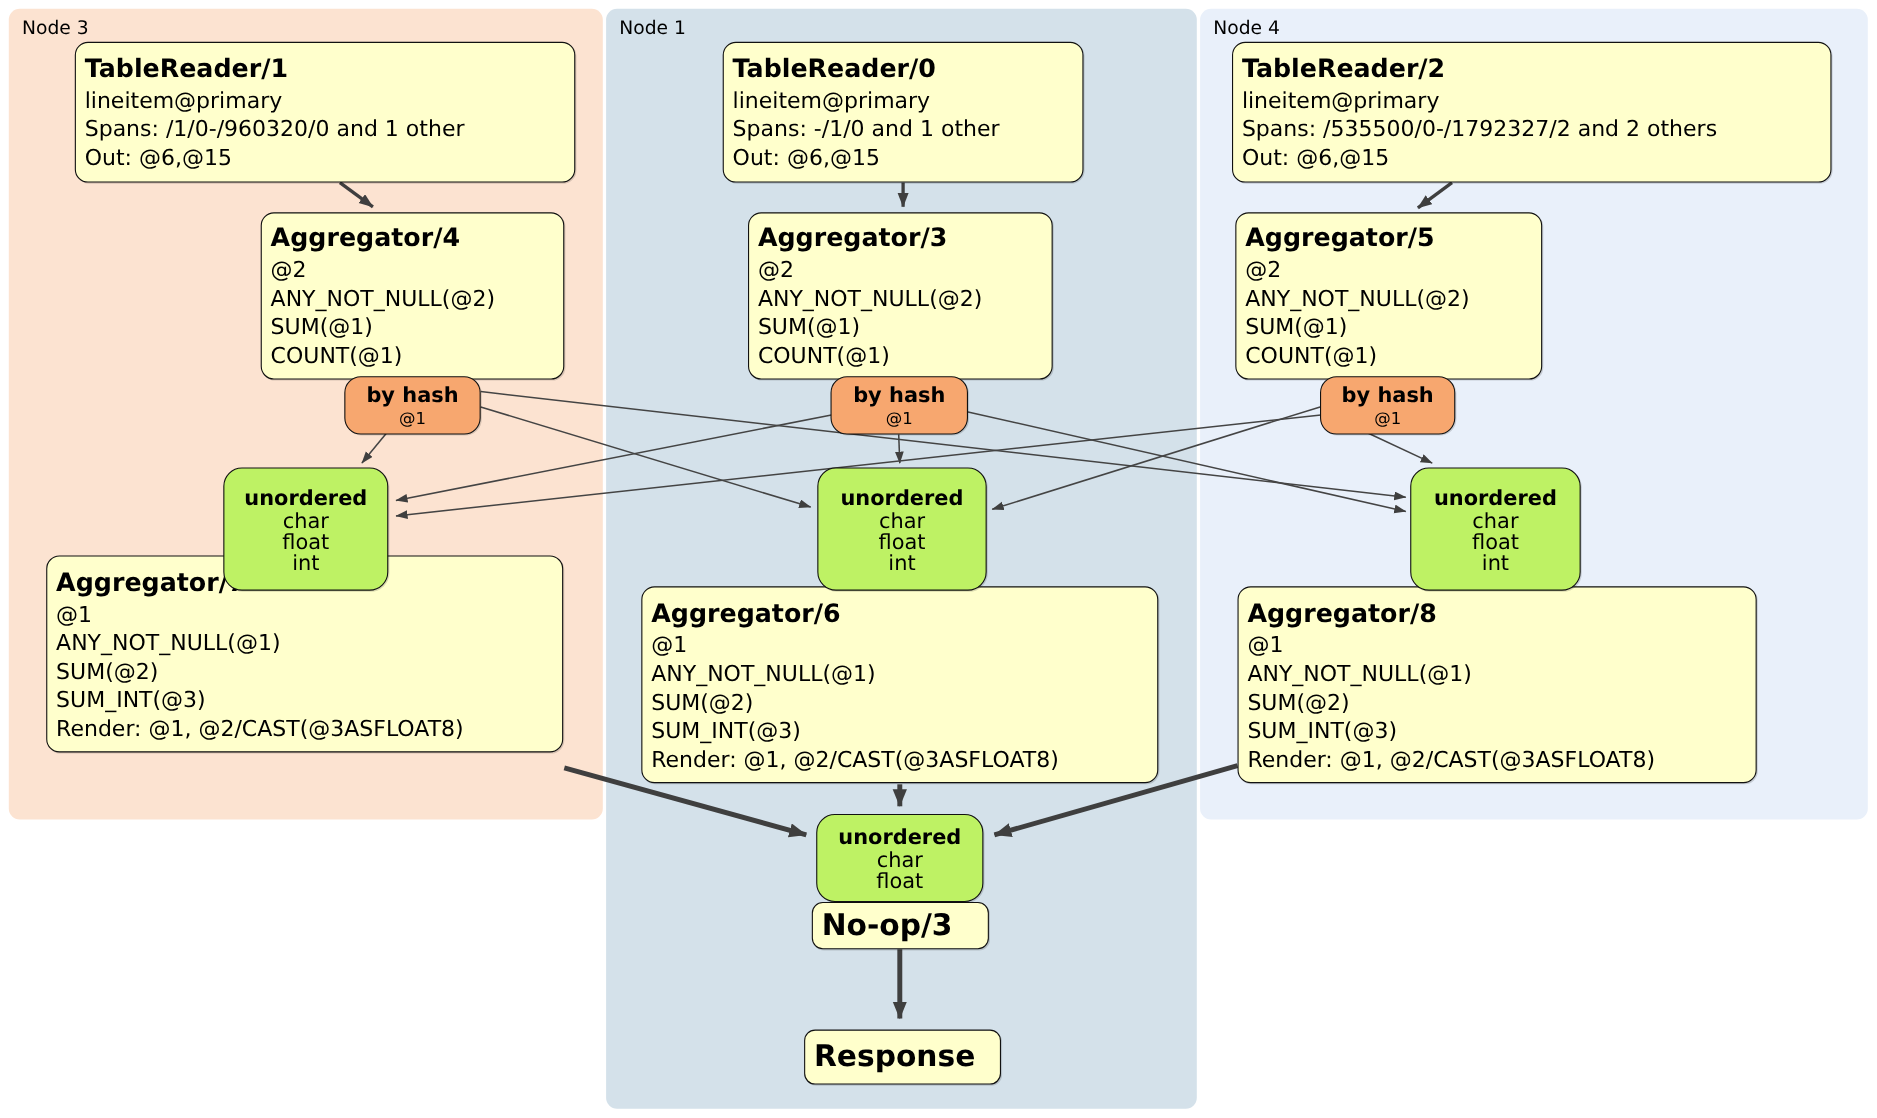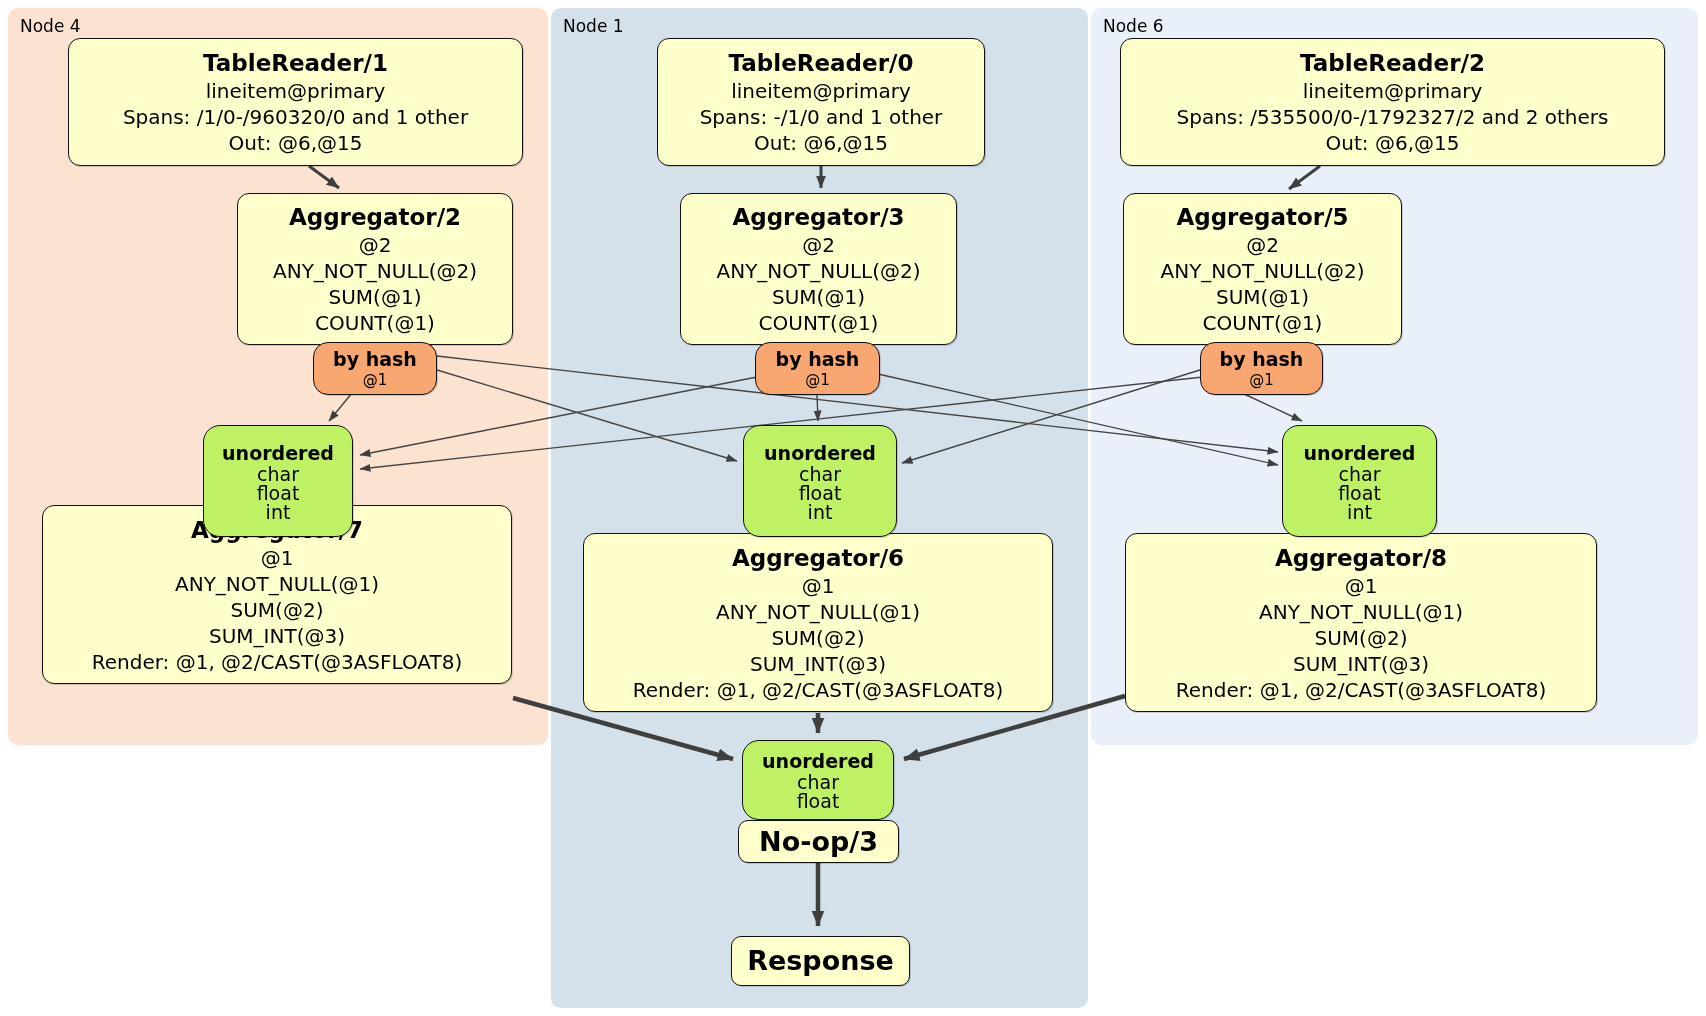--- a/index.html
+++ b/index.html
@@ -5,21 +5,21 @@
   html,body{margin:0;padding:0;background:#ffffff;}
   #stage{
     position:relative;width:1706px;height:1016px;overflow:hidden;
     font-family:"DejaVu Sans",sans-serif;color:#000;background:#ffffff;
   }
   .region{position:absolute;border-radius:10px;z-index:0;}
   .region-label{position:absolute;top:8px;left:12px;font-size:17px;color:#000;}
   #edges{position:absolute;left:0;top:0;z-index:1;}
   .pbox{
     position:absolute;background:#ffffcc;border:1.6px solid #111;border-radius:12px;
-    display:flex;flex-direction:column;align-items:center;justify-content:center;
+    display:flex;flex-direction:column;align-items:flex-start;justify-content:center;
     text-align:center;z-index:2;box-sizing:border-box;padding:4px 8px;
     box-shadow:1px 1px 0 rgba(0,0,0,0.15);
   }
   .pbox .title{font-weight:bold;font-size:23px;line-height:30px;white-space:nowrap;}
   .pbox .bline{font-size:20px;line-height:26px;white-space:nowrap;}
   .minibox .title{font-size:27px;line-height:32px;}
   .router{
     position:absolute;background:#f7a76f;border:1.6px solid #111;border-radius:15px;
     display:flex;flex-direction:column;align-items:center;justify-content:center;
     text-align:center;z-index:3;box-sizing:border-box;
@@ -35,27 +35,27 @@
   }
   .sync .stitle{font-weight:bold;font-size:19px;line-height:24px;}
   .sync .stype{font-size:19px;line-height:19px;}
 </style>
 </head>
 <body>
 
 <div id="stage">
 
   <div class="region" style="left:8px;top:8px;width:540px;height:737px;background:#fce3d1;">
-    <div class="region-label">Node 4</div>
+    <div class="region-label">Node 3</div>
   </div>
   <div class="region" style="left:551px;top:8px;width:537px;height:1000px;background:#d4e1ea;">
     <div class="region-label">Node 1</div>
   </div>
   <div class="region" style="left:1091px;top:8px;width:607px;height:737px;background:#e9f0fa;">
-    <div class="region-label">Node 6</div>
+    <div class="region-label">Node 4</div>
   </div>
 
   <svg id="edges" width="1706" height="1016" viewBox="0 0 1706 1016">
     <defs>
       <marker id="ah-thin" markerUnits="userSpaceOnUse" markerWidth="12" markerHeight="9" refX="10.5" refY="4" orient="auto">
         <path d="M0,0 L11,4 L0,8 z" fill="#3f3f3f"></path>
       </marker>
       <marker id="ah-med" markerUnits="userSpaceOnUse" markerWidth="15" markerHeight="12" refX="12.5" refY="5" orient="auto">
         <path d="M0,0 L13,5 L0,10 z" fill="#3f3f3f"></path>
       </marker>
@@ -98,21 +98,21 @@
     <span class="bline">Out: @6,@15</span>
   </div>
   <div class="pbox" style="left:1120px;top:38px;width:545px;height:128px;">
     <span class="title">TableReader/2</span>
     <span class="bline">lineitem@primary</span>
     <span class="bline">Spans: /535500/0-/1792327/2 and 2 others</span>
     <span class="bline">Out: @6,@15</span>
   </div>
 
   <div class="pbox" style="left:237px;top:193px;width:276px;height:152px;">
-    <span class="title">Aggregator/2</span>
+    <span class="title">Aggregator/4</span>
     <span class="bline">@2</span>
     <span class="bline">ANY_NOT_NULL(@2)</span>
     <span class="bline">SUM(@1)</span>
     <span class="bline">COUNT(@1)</span>
   </div>
   <div class="pbox" style="left:680px;top:193px;width:277px;height:152px;">
     <span class="title">Aggregator/3</span>
     <span class="bline">@2</span>
     <span class="bline">ANY_NOT_NULL(@2)</span>
     <span class="bline">SUM(@1)</span>

